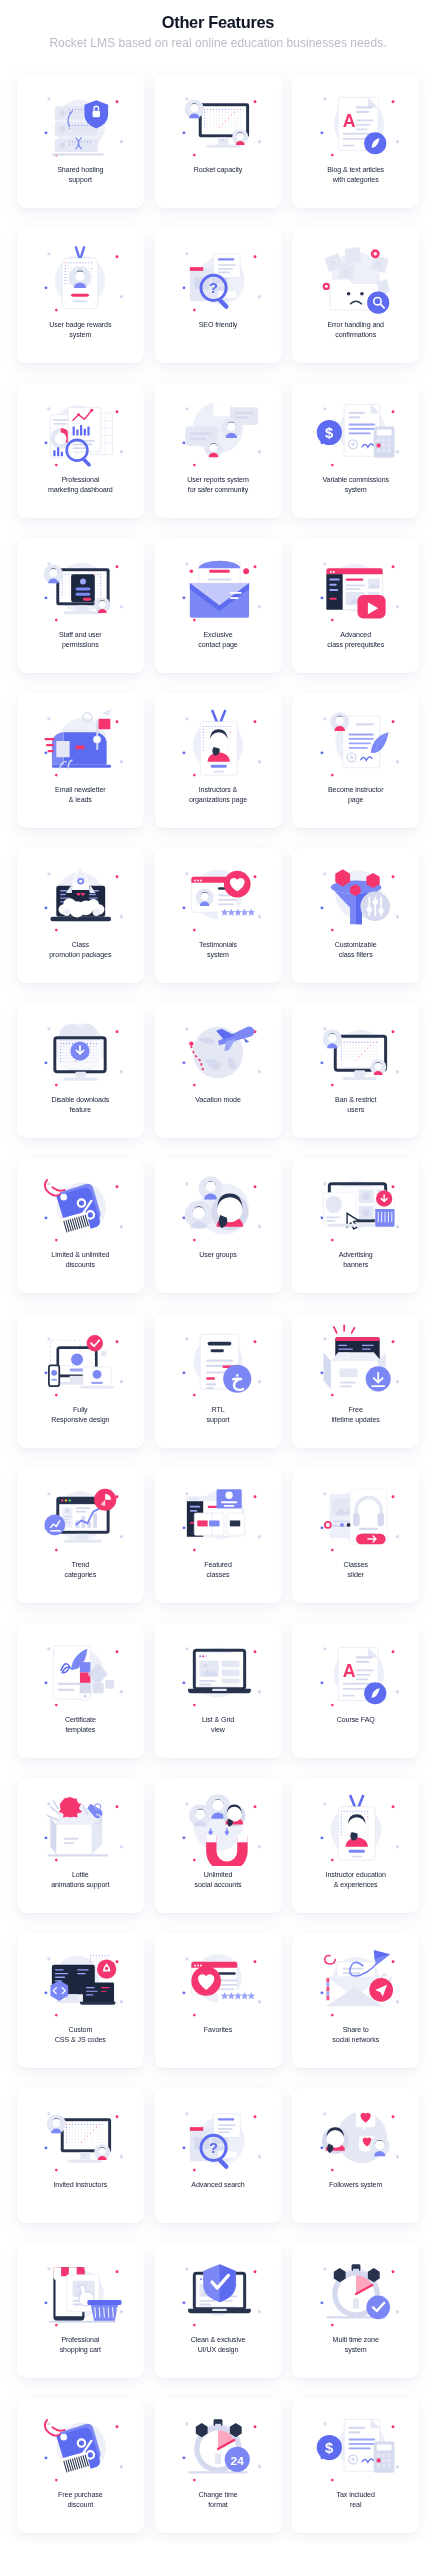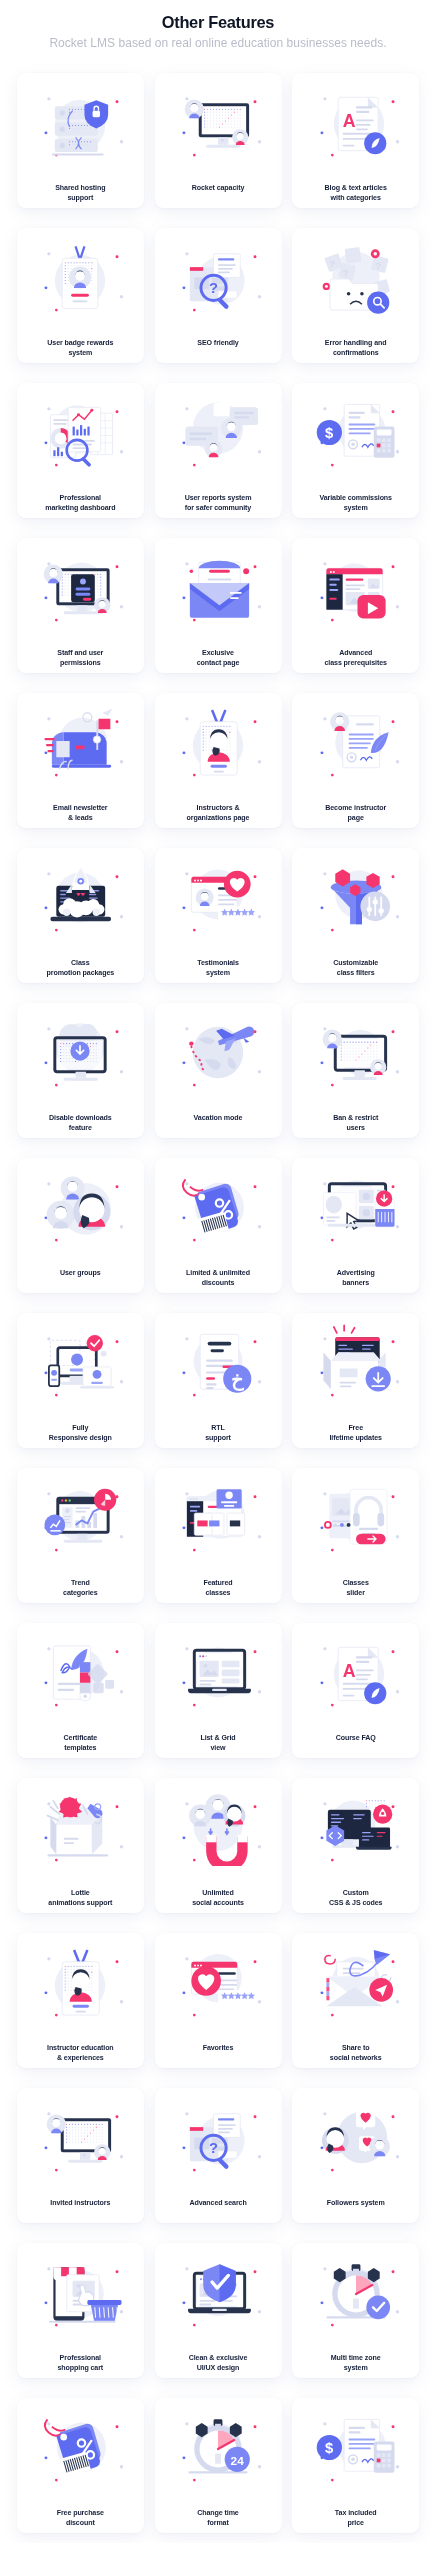--- a/index.html
+++ b/index.html
@@ -68,23 +68,23 @@
     height:80px;
     width:97px;
     position:relative;
     display:flex;
     align-items:center;
     justify-content:center;
     flex:0 0 auto;
   }
   .art svg{display:block;width:94px;height:77px;}
   .label{
-    margin-top:21px;
+    margin-top:3px;
     font-size:7.1px;
-    font-weight:bold;
+    font-weight:normal;
     color:var(--txt);
     text-align:center;
     line-height:1.38;
     letter-spacing:-0.1px;
     white-space:pre-line;
     padding:0 1.4px;
   }
 </style>
 </head>
 <body>
@@ -1331,20 +1331,58 @@
     <circle cx="92" cy="70.68" r="4.62" fill="#ffffff"></circle>
     <path d="M87.16 70.02 a4.84 4.84 0 0 1 9.68 0 l0 -1.3199999999999998 a5.0600000000000005 4.18 0 0 0 -9.68 0 z" fill="#27334d"></path>
           </svg>
         </div>
         <div class="label">Ban &amp; restrict
 users</div>
       </div>
       <div class="card">
         <div class="art">
           <svg viewBox="0 0 124 104" xmlns="http://www.w3.org/2000/svg">
+            <ellipse cx="64" cy="52" rx="33" ry="33.660000000000004" fill="#eef0f9"></ellipse>
+            <circle cx="20" cy="20" r="2.2" fill="#d5daee"></circle>
+          <circle cx="112" cy="24" r="2" fill="#f5356e"></circle>
+          <circle cx="16" cy="66" r="2" fill="#5d6bf0"></circle>
+          <circle cx="118" cy="78" r="2.2" fill="#d5daee"></circle>
+          <circle cx="30" cy="96" r="1.8" fill="#f5356e"></circle>
+  <path d="M18 14 q-8 10 2 18 q10 8 18 0" stroke="#f5356e" stroke-width="2.6" fill="none"></path>
+  <path d="M24 24 q10 8 18 4" stroke="#f5356e" stroke-width="2.6" fill="none"></path>
+  <path d="M38 28 l36 -6 a8 8 0 0 1 9 7 l5 34 a8 8 0 0 1 -7 9 l-36 6z" fill="#7b87f5" transform="rotate(-8 60 50)"></path>
+  <path d="M32 34 l38 -8 a8 8 0 0 1 9 6 l8 40 a8 8 0 0 1 -6 9 l-38 8z" fill="#5d6bf0" transform="rotate(-6 58 54)"></path>
+  <circle cx="40" cy="38" r="4.5" fill="#ffffff"></circle>
+  <g stroke="#ffffff" stroke-width="3" fill="none">
+              <circle cx="64" cy="46" r="5"></circle>
+              <circle cx="76" cy="62" r="5"></circle>
+              <line x1="78" y1="42" x2="62" y2="66"></line>
+            </g>
+  <rect x="38" y="62" width="36" height="26" rx="2" fill="#ffffff" transform="rotate(-16 56 75)"></rect>
+  <g stroke="#27334d" stroke-width="1.4" transform="rotate(-16 56 75)">
+    <line x1="42" y1="66" x2="42" y2="82"></line>
+              <line x1="45" y1="66" x2="45" y2="82"></line>
+              <line x1="48" y1="66" x2="48" y2="82"></line>
+              <line x1="51" y1="66" x2="51" y2="82"></line>
+              <line x1="54" y1="66" x2="54" y2="82"></line>
+              <line x1="57" y1="66" x2="57" y2="82"></line>
+              <line x1="60" y1="66" x2="60" y2="82"></line>
+              <line x1="63" y1="66" x2="63" y2="82"></line>
+              <line x1="66" y1="66" x2="66" y2="82"></line>
+              <line x1="69" y1="66" x2="69" y2="82"></line>
+              <line x1="72" y1="66" x2="72" y2="82"></line>
+            </g>
+          </svg>
+        </div>
+        <div class="label">Limited &amp; unlimited
+discounts</div>
+      </div>
+      <div class="card">
+        <div class="art">
+          <svg viewBox="0 0 124 104" xmlns="http://www.w3.org/2000/svg">
             <ellipse cx="70" cy="54" rx="34" ry="34.68" fill="#eef0f9"></ellipse>
             <circle cx="20" cy="20" r="2.2" fill="#d5daee"></circle>
           <circle cx="112" cy="24" r="2" fill="#f5356e"></circle>
           <circle cx="16" cy="66" r="2" fill="#5d6bf0"></circle>
           <circle cx="118" cy="78" r="2.2" fill="#d5daee"></circle>
           <circle cx="30" cy="96" r="1.8" fill="#f5356e"></circle>
   <circle cx="52" cy="26" r="16" fill="#e4e7f4"></circle>
     <path d="M43.2 41.2 a8.8 8 0 0 1 17.6 0 z" fill="#7b87f5"></path>
     <circle cx="52" cy="24.08" r="6.72" fill="#ffffff"></circle>
     <path d="M44.96 23.12 a7.04 7.04 0 0 1 14.08 0 l0 -1.92 a7.36 6.08 0 0 0 -14.08 0 z" fill="#27334d"></path>
@@ -1353,58 +1391,20 @@
     <circle cx="36" cy="59.72" r="7.9799999999999995" fill="#ffffff"></circle>
     <path d="M27.64 58.58 a8.36 8.36 0 0 1 16.72 0 l0 -2.28 a8.74 7.22 0 0 0 -16.72 0 z" fill="#27334d"></path>
   <circle cx="78" cy="58" r="25" fill="#d5daee"></circle>
   <path d="M60 78 a18 15 0 0 1 36 0z" fill="#f5356e"></path>
   <circle cx="78" cy="55" r="17" fill="#ffffff"></circle>
   <path d="M61 55 a17 17 0 0 1 34 0 q0 -22 -17 -22 q-17 0 -17 22z" fill="#27334d"></path>
   <path d="M65 62 q-5 12 2 18 q10 -4 7 -14z" fill="#27334d"></path>
           </svg>
         </div>
         <div class="label">User groups</div>
-      </div>
-      <div class="card">
-        <div class="art">
-          <svg viewBox="0 0 124 104" xmlns="http://www.w3.org/2000/svg">
-            <ellipse cx="64" cy="52" rx="33" ry="33.660000000000004" fill="#eef0f9"></ellipse>
-            <circle cx="20" cy="20" r="2.2" fill="#d5daee"></circle>
-          <circle cx="112" cy="24" r="2" fill="#f5356e"></circle>
-          <circle cx="16" cy="66" r="2" fill="#5d6bf0"></circle>
-          <circle cx="118" cy="78" r="2.2" fill="#d5daee"></circle>
-          <circle cx="30" cy="96" r="1.8" fill="#f5356e"></circle>
-  <path d="M18 14 q-8 10 2 18 q10 8 18 0" stroke="#f5356e" stroke-width="2.6" fill="none"></path>
-  <path d="M24 24 q10 8 18 4" stroke="#f5356e" stroke-width="2.6" fill="none"></path>
-  <path d="M38 28 l36 -6 a8 8 0 0 1 9 7 l5 34 a8 8 0 0 1 -7 9 l-36 6z" fill="#7b87f5" transform="rotate(-8 60 50)"></path>
-  <path d="M32 34 l38 -8 a8 8 0 0 1 9 6 l8 40 a8 8 0 0 1 -6 9 l-38 8z" fill="#5d6bf0" transform="rotate(-6 58 54)"></path>
-  <circle cx="40" cy="38" r="4.5" fill="#ffffff"></circle>
-  <g stroke="#ffffff" stroke-width="3" fill="none">
-              <circle cx="64" cy="46" r="5"></circle>
-              <circle cx="76" cy="62" r="5"></circle>
-              <line x1="78" y1="42" x2="62" y2="66"></line>
-            </g>
-  <rect x="38" y="62" width="36" height="26" rx="2" fill="#ffffff" transform="rotate(-16 56 75)"></rect>
-  <g stroke="#27334d" stroke-width="1.4" transform="rotate(-16 56 75)">
-    <line x1="42" y1="66" x2="42" y2="82"></line>
-              <line x1="45" y1="66" x2="45" y2="82"></line>
-              <line x1="48" y1="66" x2="48" y2="82"></line>
-              <line x1="51" y1="66" x2="51" y2="82"></line>
-              <line x1="54" y1="66" x2="54" y2="82"></line>
-              <line x1="57" y1="66" x2="57" y2="82"></line>
-              <line x1="60" y1="66" x2="60" y2="82"></line>
-              <line x1="63" y1="66" x2="63" y2="82"></line>
-              <line x1="66" y1="66" x2="66" y2="82"></line>
-              <line x1="69" y1="66" x2="69" y2="82"></line>
-              <line x1="72" y1="66" x2="72" y2="82"></line>
-            </g>
-          </svg>
-        </div>
-        <div class="label">Limited &amp; unlimited
-discounts</div>
       </div>
       <div class="card">
         <div class="art">
           <svg viewBox="0 0 124 104" xmlns="http://www.w3.org/2000/svg">
             <ellipse cx="62" cy="48" rx="32" ry="32.64" fill="#eef0f9"></ellipse>
             <circle cx="20" cy="20" r="2.2" fill="#d5daee"></circle>
           <circle cx="112" cy="24" r="2" fill="#f5356e"></circle>
           <circle cx="16" cy="66" r="2" fill="#5d6bf0"></circle>
           <circle cx="118" cy="78" r="2.2" fill="#d5daee"></circle>
           <circle cx="30" cy="96" r="1.8" fill="#f5356e"></circle>
@@ -1788,82 +1788,20 @@
     <path d="M52 54 v6 M50 58 l2 3 l2 -3"></path>
               <path d="M74 54 v6 M72 58 l2 3 l2 -3"></path>
             </g>
   <path d="M46 64 h14 v20 a14 14 0 0 0 28 0 v-20 h14 v20 a28 28 0 0 1 -56 0z" fill="#f5356e"></path>
   <rect x="46" y="62" width="14" height="10" fill="#ffffff"></rect>
   <rect x="88" y="62" width="14" height="10" fill="#ffffff"></rect>
           </svg>
         </div>
         <div class="label">Unlimited
 social accounts</div>
-      </div>
-      <div class="card">
-        <div class="art">
-          <svg viewBox="0 0 124 104" xmlns="http://www.w3.org/2000/svg">
-            <ellipse cx="58" cy="46" rx="30" ry="30.6" fill="#eef0f9"></ellipse>
-            <circle cx="20" cy="20" r="2.2" fill="#d5daee"></circle>
-          <circle cx="112" cy="24" r="2" fill="#f5356e"></circle>
-          <circle cx="16" cy="66" r="2" fill="#5d6bf0"></circle>
-          <circle cx="118" cy="78" r="2.2" fill="#d5daee"></circle>
-          <circle cx="30" cy="96" r="1.8" fill="#f5356e"></circle>
-  <circle cx="76" cy="16" r="0.7" fill="#f5356e" opacity=".85"></circle>
-            <circle cx="76" cy="20" r="0.7" fill="#5d6bf0" opacity=".85"></circle>
-            <circle cx="76" cy="24" r="0.7" fill="#5d6bf0" opacity=".85"></circle>
-            <circle cx="80" cy="16" r="0.7" fill="#5d6bf0" opacity=".85"></circle>
-            <circle cx="80" cy="20" r="0.7" fill="#d5daee" opacity=".85"></circle>
-            <circle cx="80" cy="24" r="0.7" fill="#d5daee" opacity=".85"></circle>
-            <circle cx="84" cy="16" r="0.7" fill="#5d6bf0" opacity=".85"></circle>
-            <circle cx="84" cy="20" r="0.7" fill="#d5daee" opacity=".85"></circle>
-            <circle cx="84" cy="24" r="0.7" fill="#d5daee" opacity=".85"></circle>
-            <circle cx="88" cy="16" r="0.7" fill="#5d6bf0" opacity=".85"></circle>
-            <circle cx="88" cy="20" r="0.7" fill="#d5daee" opacity=".85"></circle>
-            <circle cx="88" cy="24" r="0.7" fill="#d5daee" opacity=".85"></circle>
-            <circle cx="92" cy="16" r="0.7" fill="#5d6bf0" opacity=".85"></circle>
-            <circle cx="92" cy="20" r="0.7" fill="#d5daee" opacity=".85"></circle>
-            <circle cx="92" cy="24" r="0.7" fill="#d5daee" opacity=".85"></circle>
-            <circle cx="96" cy="16" r="0.7" fill="#5d6bf0" opacity=".85"></circle>
-            <circle cx="96" cy="20" r="0.7" fill="#d5daee" opacity=".85"></circle>
-            <circle cx="96" cy="24" r="0.7" fill="#d5daee" opacity=".85"></circle>
-            <circle cx="100" cy="16" r="0.7" fill="#5d6bf0" opacity=".85"></circle>
-            <circle cx="100" cy="20" r="0.7" fill="#d5daee" opacity=".85"></circle>
-            <circle cx="100" cy="24" r="0.7" fill="#d5daee" opacity=".85"></circle>
-  <rect x="24" y="28" width="58" height="40" rx="3" fill="#1d2740"></rect>
-  <g>
-              <rect x="28" y="34" width="12" height="1.8" rx="1.2" fill="#9aa4f8"></rect>
-              <rect x="28" y="39" width="18" height="1.8" rx="1.2" fill="#9aa4f8"></rect>
-              <rect x="28" y="44" width="14" height="1.8" rx="1.2" fill="#9aa4f8"></rect>
-              <rect x="28" y="49" width="10" height="1.8" rx="1.2" fill="#9aa4f8"></rect>
-              <rect x="28" y="56" width="16" height="1.8" rx="1.2" fill="#f5356e"></rect>
-              <rect x="28" y="61" width="10" height="1.8" rx="1.2" fill="#f5356e"></rect>
-              <rect x="58" y="34" width="16" height="1.8" rx="1.2" fill="#9aa4f8"></rect>
-              <rect x="58" y="39" width="12" height="1.8" rx="1.2" fill="#9aa4f8"></rect>
-            </g>
-  <rect x="42" y="68" width="16" height="8" fill="#e4e7f4"></rect>
-  <rect x="30" y="76" width="40" height="3.4" rx="1.7" fill="#e4e7f4"></rect>
-  <rect x="66" y="52" width="42" height="28" rx="2" fill="#1d2740"></rect>
-  <g>
-              <rect x="70" y="58" width="12" height="1.6" rx="1.2" fill="#9aa4f8"></rect>
-              <rect x="70" y="63" width="16" height="1.6" rx="1.2" fill="#9aa4f8"></rect>
-              <rect x="70" y="68" width="10" height="1.6" rx="1.2" fill="#9aa4f8"></rect>
-              <rect x="90" y="58" width="12" height="1.6" rx="1.2" fill="#f5356e"></rect>
-              <rect x="90" y="63" width="8" height="1.6" rx="1.2" fill="#f5356e"></rect>
-            </g>
-  <path d="M62 78 h48 a3 3 0 0 1 -3 4 h-42 a3 3 0 0 1 -3 -4z" fill="#27334d"></path>
-  <path d="M22 56 l12 -7 l12 7 v14 l-12 7 l-12 -7z" fill="#7b87f5"></path>
-  <path d="M30 59 l-4 4 l4 4 M38 59 l4 4 l-4 4" stroke="#ffffff" stroke-width="1.8" fill="none" stroke-linecap="round"></path>
-  <circle cx="98" cy="34" r="13" fill="#f5356e"></circle>
-  <path d="M98 26 q5 6 5 11 h-10 q0 -5 5 -11z" fill="#ffffff"></path>
-  <circle cx="98" cy="33" r="2.2" fill="#f5356e"></circle>
-          </svg>
-        </div>
-        <div class="label">Custom
-CSS &amp; JS codes</div>
       </div>
       <div class="card">
         <div class="art">
           <svg viewBox="0 0 124 104" xmlns="http://www.w3.org/2000/svg">
             <ellipse cx="62" cy="56" rx="34" ry="34.68" fill="#eef0f9"></ellipse>
   <path d="M54 8 l8 20 M72 8 l-8 20" stroke="#5d6bf0" stroke-width="3.4"></path>
   <rect x="38" y="24" width="50" height="72" rx="4" fill="#ffffff" stroke="#e4e7f4"></rect>
   <circle cx="42" cy="30" r="0.7" fill="#f5356e" opacity=".85"></circle>
             <circle cx="42" cy="34" r="0.7" fill="#5d6bf0" opacity=".85"></circle>
             <circle cx="42" cy="38" r="0.7" fill="#5d6bf0" opacity=".85"></circle>
@@ -1963,20 +1901,82 @@
   <rect x="56" y="90" width="14" height="2.6" rx="1.3" fill="#d5daee"></rect>
   <circle cx="20" cy="20" r="2.2" fill="#d5daee"></circle>
           <circle cx="112" cy="24" r="2" fill="#f5356e"></circle>
           <circle cx="16" cy="66" r="2" fill="#5d6bf0"></circle>
           <circle cx="118" cy="78" r="2.2" fill="#d5daee"></circle>
           <circle cx="30" cy="96" r="1.8" fill="#f5356e"></circle>
           </svg>
         </div>
         <div class="label">Instructor education
 &amp; experiences</div>
+      </div>
+      <div class="card">
+        <div class="art">
+          <svg viewBox="0 0 124 104" xmlns="http://www.w3.org/2000/svg">
+            <ellipse cx="58" cy="46" rx="30" ry="30.6" fill="#eef0f9"></ellipse>
+            <circle cx="20" cy="20" r="2.2" fill="#d5daee"></circle>
+          <circle cx="112" cy="24" r="2" fill="#f5356e"></circle>
+          <circle cx="16" cy="66" r="2" fill="#5d6bf0"></circle>
+          <circle cx="118" cy="78" r="2.2" fill="#d5daee"></circle>
+          <circle cx="30" cy="96" r="1.8" fill="#f5356e"></circle>
+  <circle cx="76" cy="16" r="0.7" fill="#f5356e" opacity=".85"></circle>
+            <circle cx="76" cy="20" r="0.7" fill="#5d6bf0" opacity=".85"></circle>
+            <circle cx="76" cy="24" r="0.7" fill="#5d6bf0" opacity=".85"></circle>
+            <circle cx="80" cy="16" r="0.7" fill="#5d6bf0" opacity=".85"></circle>
+            <circle cx="80" cy="20" r="0.7" fill="#d5daee" opacity=".85"></circle>
+            <circle cx="80" cy="24" r="0.7" fill="#d5daee" opacity=".85"></circle>
+            <circle cx="84" cy="16" r="0.7" fill="#5d6bf0" opacity=".85"></circle>
+            <circle cx="84" cy="20" r="0.7" fill="#d5daee" opacity=".85"></circle>
+            <circle cx="84" cy="24" r="0.7" fill="#d5daee" opacity=".85"></circle>
+            <circle cx="88" cy="16" r="0.7" fill="#5d6bf0" opacity=".85"></circle>
+            <circle cx="88" cy="20" r="0.7" fill="#d5daee" opacity=".85"></circle>
+            <circle cx="88" cy="24" r="0.7" fill="#d5daee" opacity=".85"></circle>
+            <circle cx="92" cy="16" r="0.7" fill="#5d6bf0" opacity=".85"></circle>
+            <circle cx="92" cy="20" r="0.7" fill="#d5daee" opacity=".85"></circle>
+            <circle cx="92" cy="24" r="0.7" fill="#d5daee" opacity=".85"></circle>
+            <circle cx="96" cy="16" r="0.7" fill="#5d6bf0" opacity=".85"></circle>
+            <circle cx="96" cy="20" r="0.7" fill="#d5daee" opacity=".85"></circle>
+            <circle cx="96" cy="24" r="0.7" fill="#d5daee" opacity=".85"></circle>
+            <circle cx="100" cy="16" r="0.7" fill="#5d6bf0" opacity=".85"></circle>
+            <circle cx="100" cy="20" r="0.7" fill="#d5daee" opacity=".85"></circle>
+            <circle cx="100" cy="24" r="0.7" fill="#d5daee" opacity=".85"></circle>
+  <rect x="24" y="28" width="58" height="40" rx="3" fill="#1d2740"></rect>
+  <g>
+              <rect x="28" y="34" width="12" height="1.8" rx="1.2" fill="#9aa4f8"></rect>
+              <rect x="28" y="39" width="18" height="1.8" rx="1.2" fill="#9aa4f8"></rect>
+              <rect x="28" y="44" width="14" height="1.8" rx="1.2" fill="#9aa4f8"></rect>
+              <rect x="28" y="49" width="10" height="1.8" rx="1.2" fill="#9aa4f8"></rect>
+              <rect x="28" y="56" width="16" height="1.8" rx="1.2" fill="#f5356e"></rect>
+              <rect x="28" y="61" width="10" height="1.8" rx="1.2" fill="#f5356e"></rect>
+              <rect x="58" y="34" width="16" height="1.8" rx="1.2" fill="#9aa4f8"></rect>
+              <rect x="58" y="39" width="12" height="1.8" rx="1.2" fill="#9aa4f8"></rect>
+            </g>
+  <rect x="42" y="68" width="16" height="8" fill="#e4e7f4"></rect>
+  <rect x="30" y="76" width="40" height="3.4" rx="1.7" fill="#e4e7f4"></rect>
+  <rect x="66" y="52" width="42" height="28" rx="2" fill="#1d2740"></rect>
+  <g>
+              <rect x="70" y="58" width="12" height="1.6" rx="1.2" fill="#9aa4f8"></rect>
+              <rect x="70" y="63" width="16" height="1.6" rx="1.2" fill="#9aa4f8"></rect>
+              <rect x="70" y="68" width="10" height="1.6" rx="1.2" fill="#9aa4f8"></rect>
+              <rect x="90" y="58" width="12" height="1.6" rx="1.2" fill="#f5356e"></rect>
+              <rect x="90" y="63" width="8" height="1.6" rx="1.2" fill="#f5356e"></rect>
+            </g>
+  <path d="M62 78 h48 a3 3 0 0 1 -3 4 h-42 a3 3 0 0 1 -3 -4z" fill="#27334d"></path>
+  <path d="M22 56 l12 -7 l12 7 v14 l-12 7 l-12 -7z" fill="#7b87f5"></path>
+  <path d="M30 59 l-4 4 l4 4 M38 59 l4 4 l-4 4" stroke="#ffffff" stroke-width="1.8" fill="none" stroke-linecap="round"></path>
+  <circle cx="98" cy="34" r="13" fill="#f5356e"></circle>
+  <path d="M98 26 q5 6 5 11 h-10 q0 -5 5 -11z" fill="#ffffff"></path>
+  <circle cx="98" cy="33" r="2.2" fill="#f5356e"></circle>
+          </svg>
+        </div>
+        <div class="label">Custom
+CSS &amp; JS codes</div>
       </div>
       <div class="card">
         <div class="art">
           <svg viewBox="0 0 124 104" xmlns="http://www.w3.org/2000/svg">
             <ellipse cx="62" cy="46" rx="32" ry="32.64" fill="#eef0f9"></ellipse>
             <circle cx="20" cy="20" r="2.2" fill="#d5daee"></circle>
           <circle cx="112" cy="24" r="2" fill="#f5356e"></circle>
           <circle cx="16" cy="66" r="2" fill="#5d6bf0"></circle>
           <circle cx="118" cy="78" r="2.2" fill="#d5daee"></circle>
           <circle cx="30" cy="96" r="1.8" fill="#f5356e"></circle>
@@ -2401,18 +2401,18 @@
     <rect x="97" y="67" width="5" height="5"></rect>
               <rect x="104" y="67" width="5" height="5"></rect>
     <rect x="90" y="74" width="5" height="5"></rect>
               <rect x="97" y="74" width="5" height="5"></rect>
               <rect x="104" y="74" width="5" height="5"></rect>
             </g>
   <rect x="90" y="67" width="5" height="5" fill="#f5356e"></rect>
           </svg>
         </div>
         <div class="label">Tax included
-price</div>
+real</div>
       </div>
     </div>
 
 </div>
 
 
 </body></html>

